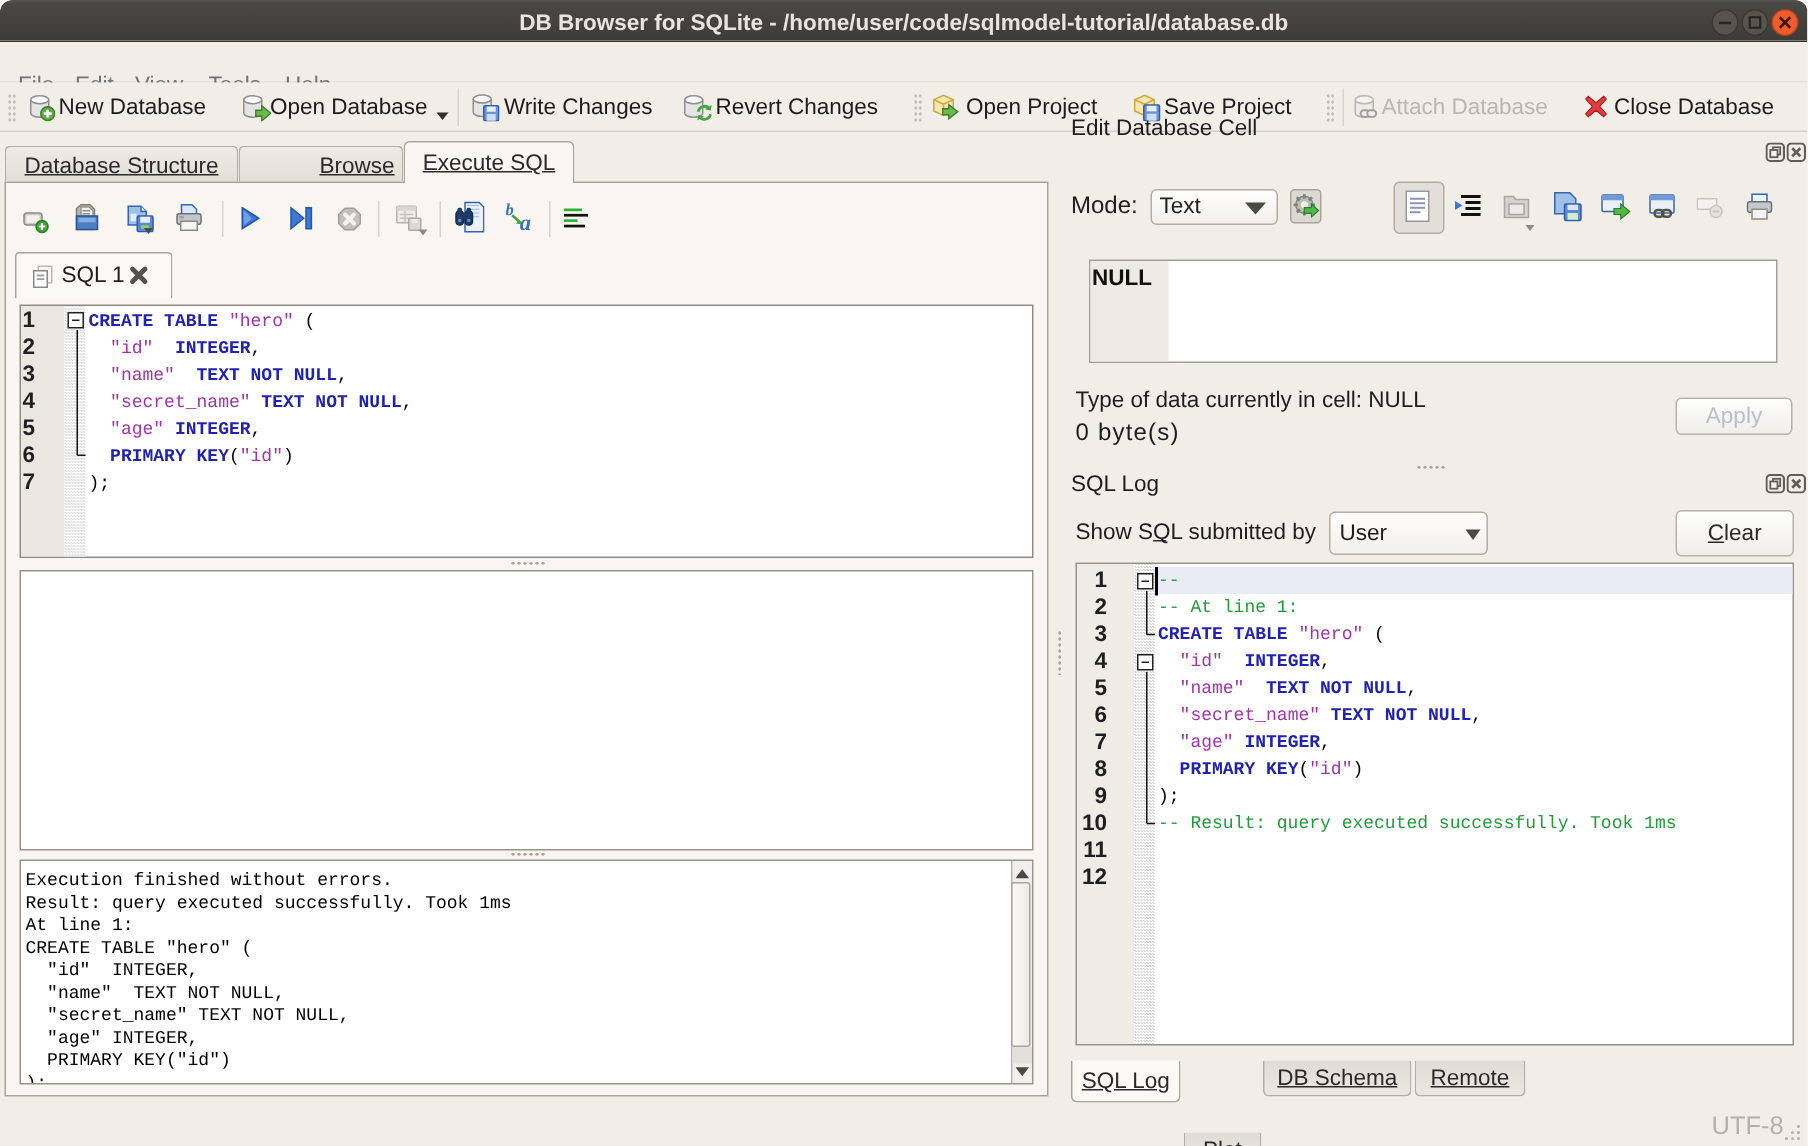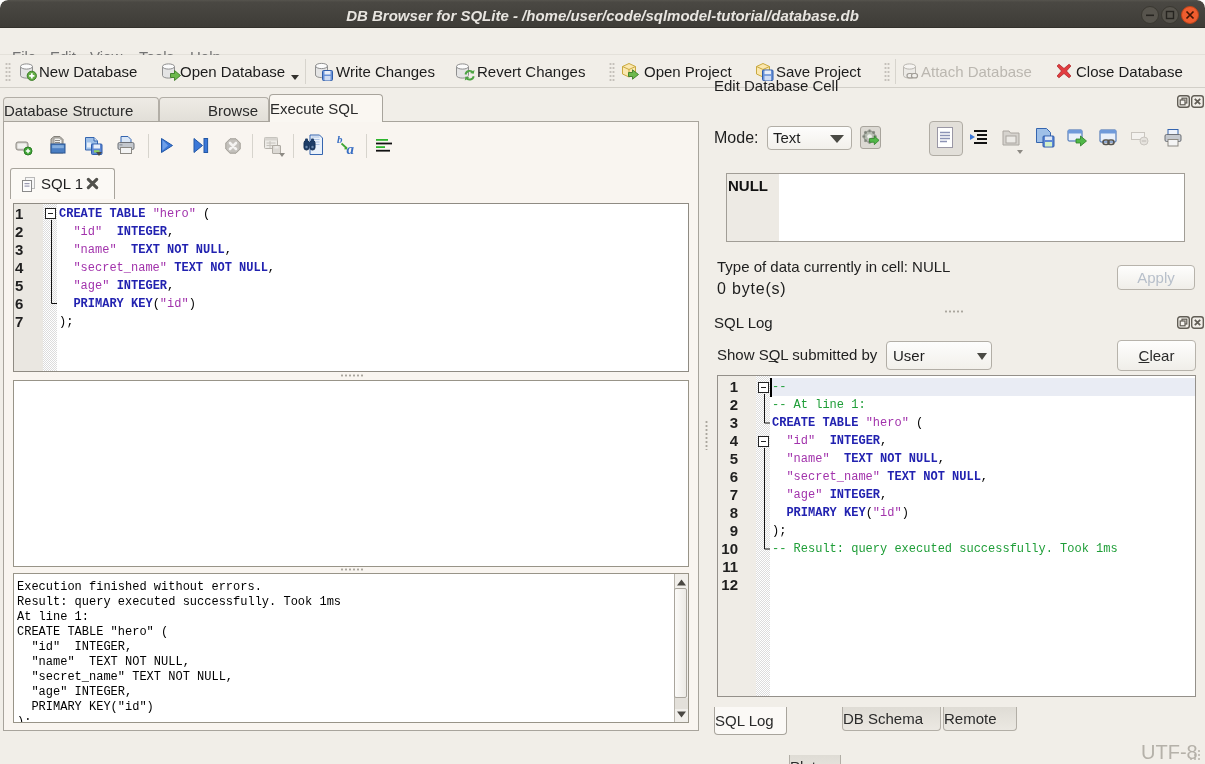--- a/index.html
+++ b/index.html
@@ -5,35 +5,35 @@
 * { margin:0; padding:0; box-sizing:border-box; }
 html,body { width:1205px; height:764px; background:#fff; overflow:hidden; }
 body { font-family:"Liberation Sans", sans-serif; }
 #win { position:absolute; left:0; top:0; width:1205px; height:764px; background:#f1eee8; border-radius:8px 8px 0 0; overflow:hidden; }
 .abs { position:absolute; }
 .mono { font-family:"Liberation Mono", monospace; }
 .kw { color:#2222b0; font-weight:bold; }
 .id2 { color:#a233ac; }
 .cm { color:#1f9e38; }
 
-#titlebar { position:absolute; left:0; top:0; width:1205px; height:28px; background:linear-gradient(#56544e 0%,#4a4843 8%,#3e3c37 100%); border-radius:8px 8px 0 0; border-bottom:1px solid #33312c;font-style:italic; }
+#titlebar { position:absolute; left:0; top:0; width:1205px; height:28px; background:linear-gradient(#56544e 0%,#4a4843 8%,#3e3c37 100%); border-radius:8px 8px 0 0; border-bottom:1px solid #33312c; }
 #title { position:absolute; top:7px; left:0; width:1205px; text-align:center; font-size:15px; font-weight:bold; color:#e8e5e0; letter-spacing:0px; }
 .winbtn { position:absolute; top:6px; width:18px; height:18px; border-radius:50%; }
 
 #menubar { position:absolute; left:0; top:29px; width:1205px; height:26px; background:#f1eee8; border-bottom:1px solid #e4e1da; }
 .menuitem { position:absolute; top:19px; font-size:15px; color:#737373; }
 
 #toolbar { position:absolute; left:0; top:55px; width:1205px; height:33px; background:#f1eee8; border-bottom:1px solid #d2cfc8; }
 .tbtext { position:absolute; top:8px; font-size:15px; color:#1c1c1c; white-space:nowrap; }
 .tbsep { position:absolute; top:4px; width:1px; height:25px; background:#d7d4cd; }
 .grip { position:absolute; top:7px; width:6px; height:20px;
   background-image:radial-gradient(circle, #c4c0ba 1px, transparent 1.2px);
   background-size:3px 4px; }
 
-.tab { position:absolute; font-size:15px; color:#2a2a2a; text-align:left; }
+.tab { position:absolute; font-size:15px; color:#2a2a2a; text-align:center;text-decoration:underline; }
 .tab-inactive { background:linear-gradient(#eeebe5,#e1ded7); border:1px solid #b2aea6; border-bottom:none; border-radius:4px 4px 0 0; }
 .tab-active { background:#faf7f2; border:1px solid #a8a49c; border-bottom:none; border-radius:4px 4px 0 0; }
 
 #leftpanel { position:absolute; left:3px; top:121px; width:696px; height:610px; background:#f9f5f0; border:1px solid #a8a49c; }
 .frame { position:absolute; background:#fff; border:1px solid #989488; }
 .dots-h { position:absolute; height:3px; background-image:radial-gradient(circle,#aaa69e 1px, transparent 1.2px); background-size:4px 3px; }
 
 .codeline { white-space:pre; }
 
 .docktitle { position:absolute; font-size:15px; color:#1e1e1e; margin-top:-1px; }
@@ -414,21 +414,21 @@
     <div class="codeline">);</div>
     <div class="codeline"><span class="cm">-- Result: query executed successfully. Took 1ms</span></div>
     <div class="codeline"> </div>
   </div>
 
   <div class="tab tab-active" style="left:714px; top:707px; width:73px; height:28px; line-height:27px; border:1px solid #a8a49c; border-top:none; border-radius:0 0 4px 4px; background:#fbf9f6;">SQL Log</div>
   <div class="tab tab-inactive" style="left:789px; top:707px; width:52px; height:24px; line-height:23px; border:1px solid #b2aea6; border-top:none; border-radius:0 0 4px 4px; background:linear-gradient(#dfdcd5,#ebe8e2);margin-top:48px;">Plot</div>
   <div class="tab tab-inactive" style="left:842px; top:707px; width:99px; height:24px; line-height:23px; border:1px solid #b2aea6; border-top:none; border-radius:0 0 4px 4px; background:linear-gradient(#dfdcd5,#ebe8e2);">DB Schema</div>
   <div class="tab tab-inactive" style="left:943px; top:707px; width:74px; height:24px; line-height:23px; border:1px solid #b2aea6; border-top:none; border-radius:0 0 4px 4px; background:linear-gradient(#dfdcd5,#ebe8e2);">Remote</div>
 
-  <div class="abs" style="left:1141px; top:741px; font-size:20px; color:#b5b1a9;">UTF-8</div>
+  <div class="abs" style="left:1141px; top:741px; font-size:17px; color:#b5b1a9;">UTF-8</div>
   <svg class="abs" style="left:1188px; top:748px;" width="14" height="14">
     <g fill="#b5b1a9">
         <circle cx="11" cy="3" r="1"></circle>
         <circle cx="7" cy="7" r="1"></circle>
         <circle cx="11" cy="7" r="1"></circle>
         <circle cx="3" cy="11" r="1"></circle>
         <circle cx="7" cy="11" r="1"></circle>
         <circle cx="11" cy="11" r="1"></circle>
       </g>
   </svg>

